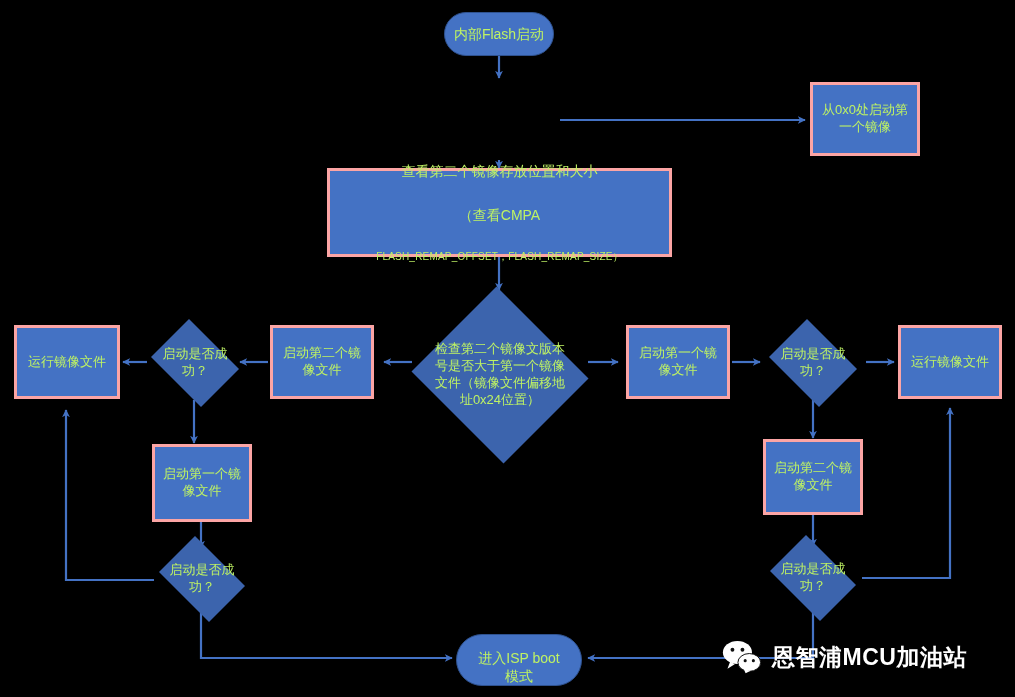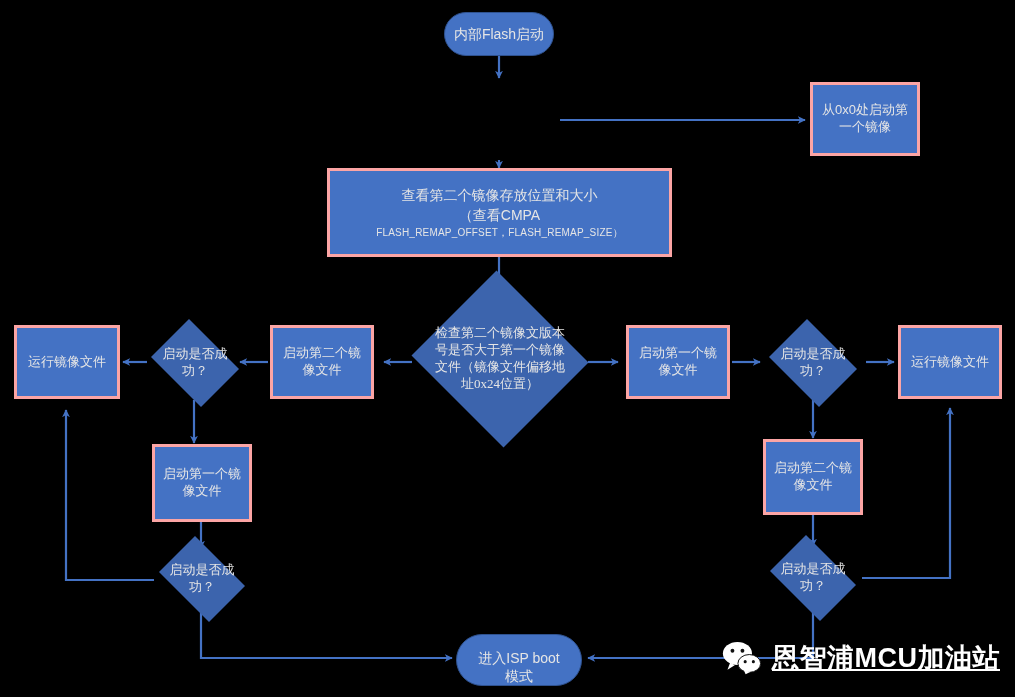--- a/index.html
+++ b/index.html
@@ -22,21 +22,21 @@
     height: 697px;
     pointer-events: none;
   }
   .node {
     position: absolute;
     box-sizing: border-box;
     display: flex;
     align-items: center;
     justify-content: center;
     text-align: center;
-    color: #e5e5e5;
+    color: #bef264;
     line-height: 1.3;
     white-space: pre-line;
   }
   .node.box {
     background: #4472C4;
     border: 3px solid #fca5a5;
     font-size: 13px;
   }
   .node.wide {
     font-size: 14px;
@@ -76,25 +76,24 @@
     letter-spacing: 0.2px;
   }
   #watermark {
     position: absolute;
     display: flex;
     align-items: center;
     gap: 10px;
     color: #ffffff;
   }
   #watermark .wm-text {
-    font-size: 27px;
+    font-size: 23px;
     font-weight: bold;
     letter-spacing: 0.5px;
     white-space: nowrap;
-    text-decoration: underline;
   }
   .wechat-icon {
     width: 40px;
     height: 34px;
     display: block;
   }
 </style>
 </head>
 <body>
 
@@ -149,27 +148,27 @@
   <div class="node terminal" style="left:444px; top:12px; width:110px; height:44px;">
     <span>内部Flash启动</span>
   </div>
 
 
   <div class="node box" style="left:810px; top:82px; width:110px; height:74px;">
     <span>从0x0处启动第
 一个镜像</span>
   </div>
 
-  <div class="node box wide" style="left:327px; top:168px; width:345px; height:89px; flex-direction:column;">
+  <div class="node box wide" style="left:327px; top:168px; width:345px; height:89px; flex-direction:column;gap:24px;">
     <span class="cmpa-text">查看第二个镜像存放位置和大小</span>
     <span class="cmpa-text">（查看CMPA</span>
     <span class="cmpa-text cmpa-mono">FLASH_REMAP_OFFSET，FLASH_REMAP_SIZE）</span>
   </div>
 
-  <div class="node diamond-wrap" style="left:408px; top:274px; width:184px; height:170px;font-family:Liberation Serif, serif;">
+  <div class="node diamond-wrap" style="left:408px; top:290px; width:184px; height:170px;">
     <span class="diamond-shape"></span>
     <span class="diamond-label">检查第二个镜像文版本
 号是否大于第一个镜像
 文件（镜像文件偏移地
 址0x24位置）</span>
   </div>
 
   <div class="node box" style="left:14px; top:325px; width:106px; height:74px;">
     <span>运行镜像文件</span>
   </div>

